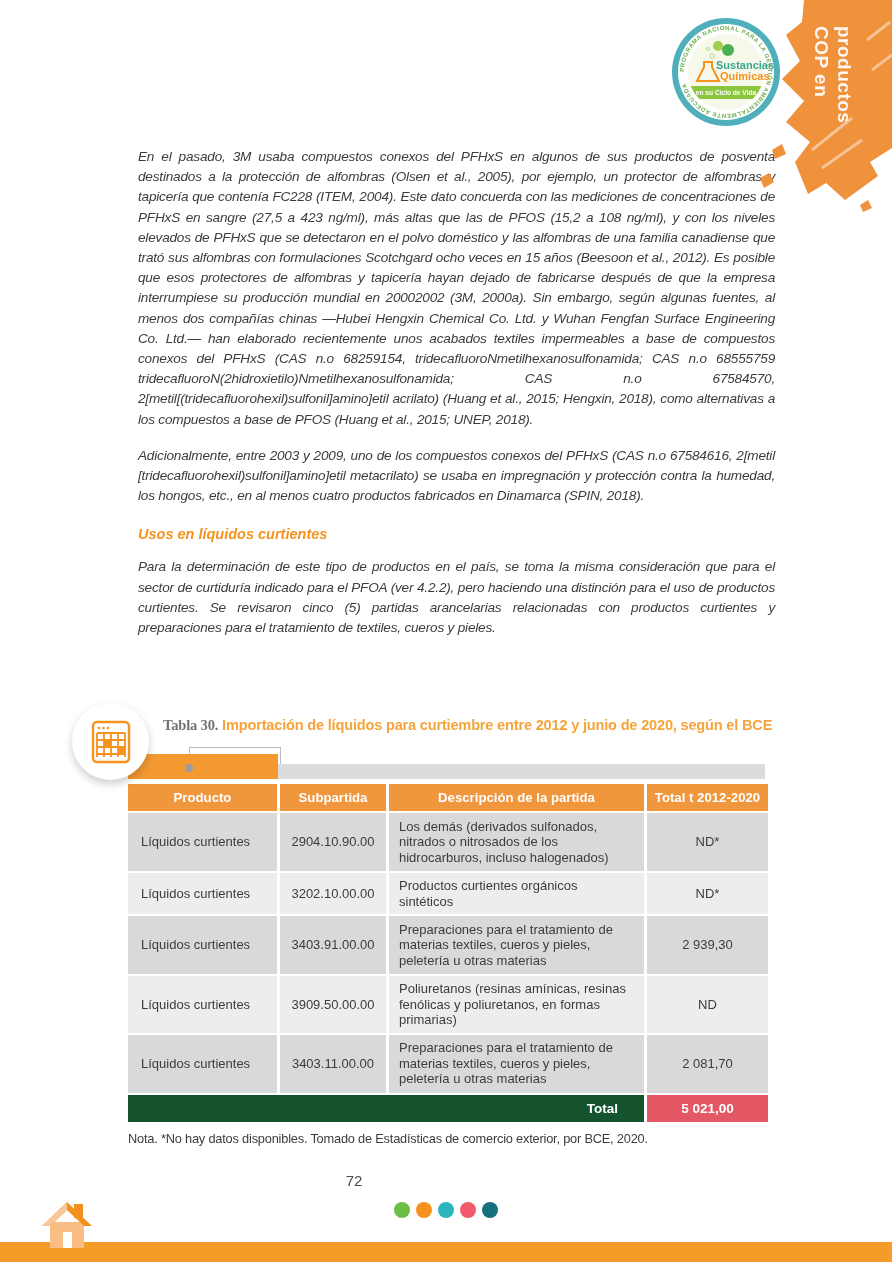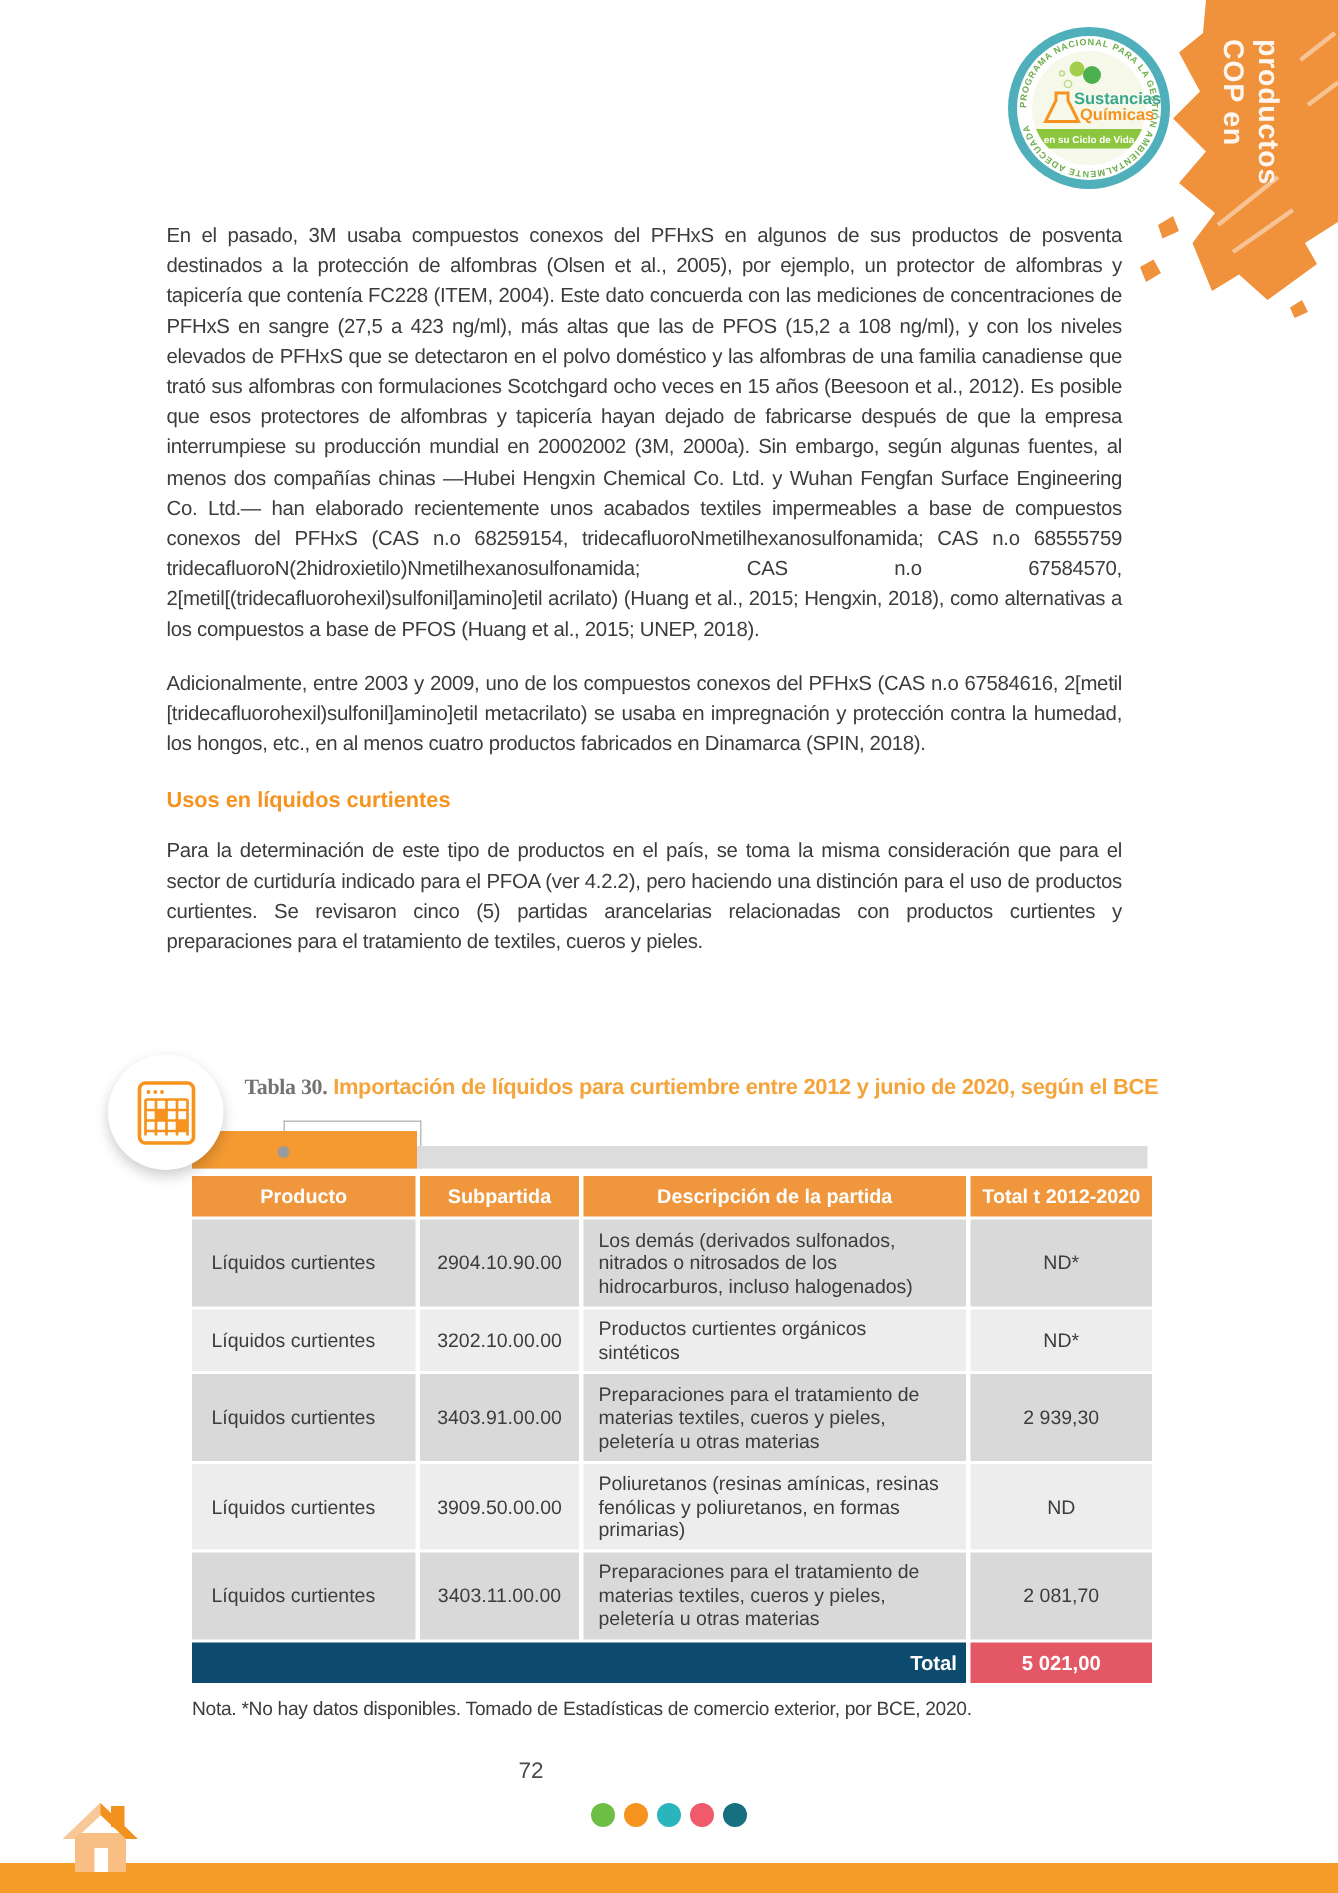--- a/index.html
+++ b/index.html
@@ -11,21 +11,21 @@
   .brush { position:absolute; top:0; right:0; width:150px; height:215px; z-index:1; }
   .side-label { position:absolute; top:26px; right:36px; z-index:2;
       writing-mode:vertical-lr; white-space:pre-line;
       color:rgba(255,255,255,.92); font-weight:bold; font-size:19px; line-height:23px;
       letter-spacing:.5px; }
 
   
   .logo { position:absolute; top:16px; left:670px; width:112px; height:112px; z-index:3; }
 
   
-  .textcol { position:absolute; left:111px; top:147px; width:637px; }
+  .textcol { position:absolute; left:138px; top:147px; width:637px;font-style:italic; }
   .body-par { font-size:13.6px; line-height:20.2px; text-align:justify;
       letter-spacing:-0.2px; margin-bottom:16px; font-stretch:condensed; }
   .sec-heading { color:#F6921E; font-size:14.5px; font-weight:bold; margin:20px 0 15px; }
 
   
   .table-section { position:absolute; left:0; top:700px; width:892px; z-index:2; }
   .callout-box { position:absolute; left:189px; top:47px; width:92px; height:32px;
       border:1px solid #bcbcbc; border-bottom:none; }
   .callout-dot { position:absolute; left:185px; top:64px; width:8px; height:8px;
       border-radius:50%; background:#9b9b9b; z-index:2;}
@@ -47,22 +47,22 @@
   .td { display:flex; align-items:center; padding:5px 10px; line-height:15.5px; }
   .c0 { justify-content:flex-start; padding-left:13px; }
   .c1 { justify-content:center; }
   .c2 { justify-content:flex-start; }
   .c3 { justify-content:center; }
   .dark  { background:#D9D9D9; }
   .light { background:#EDEDED; }
   .r-tall  { min-height:58px; }
   .r-short { min-height:29px; }
   .r-mid   { min-height:45px; }
-  .total-label { grid-column:1/4; background:#0c4a6e; color:#fff; font-weight:bold;
-      display:flex; align-items:center; justify-content:flex-end; padding-right:6px;
+  .total-label { grid-column:1/4; background:#14532d; color:#fff; font-weight:bold;
+      display:flex; align-items:center; justify-content:flex-end; padding-right:26px;
       min-height:27px; font-size:13.5px; }
   .total-value { background:#E45765; color:#fff; font-weight:bold;
       display:flex; align-items:center; justify-content:center; font-size:13.5px; }
   .note { margin-top:9px; font-size:12.8px; letter-spacing:-0.2px; }
 
   
   .page-number { position:absolute; left:0; top:1172px; width:708px; text-align:center;
       font-size:15px; color:#4a4a4a; }
   .dots { position:absolute; left:0; top:1202px; width:892px; display:flex; gap:6px;
       justify-content:center; }

